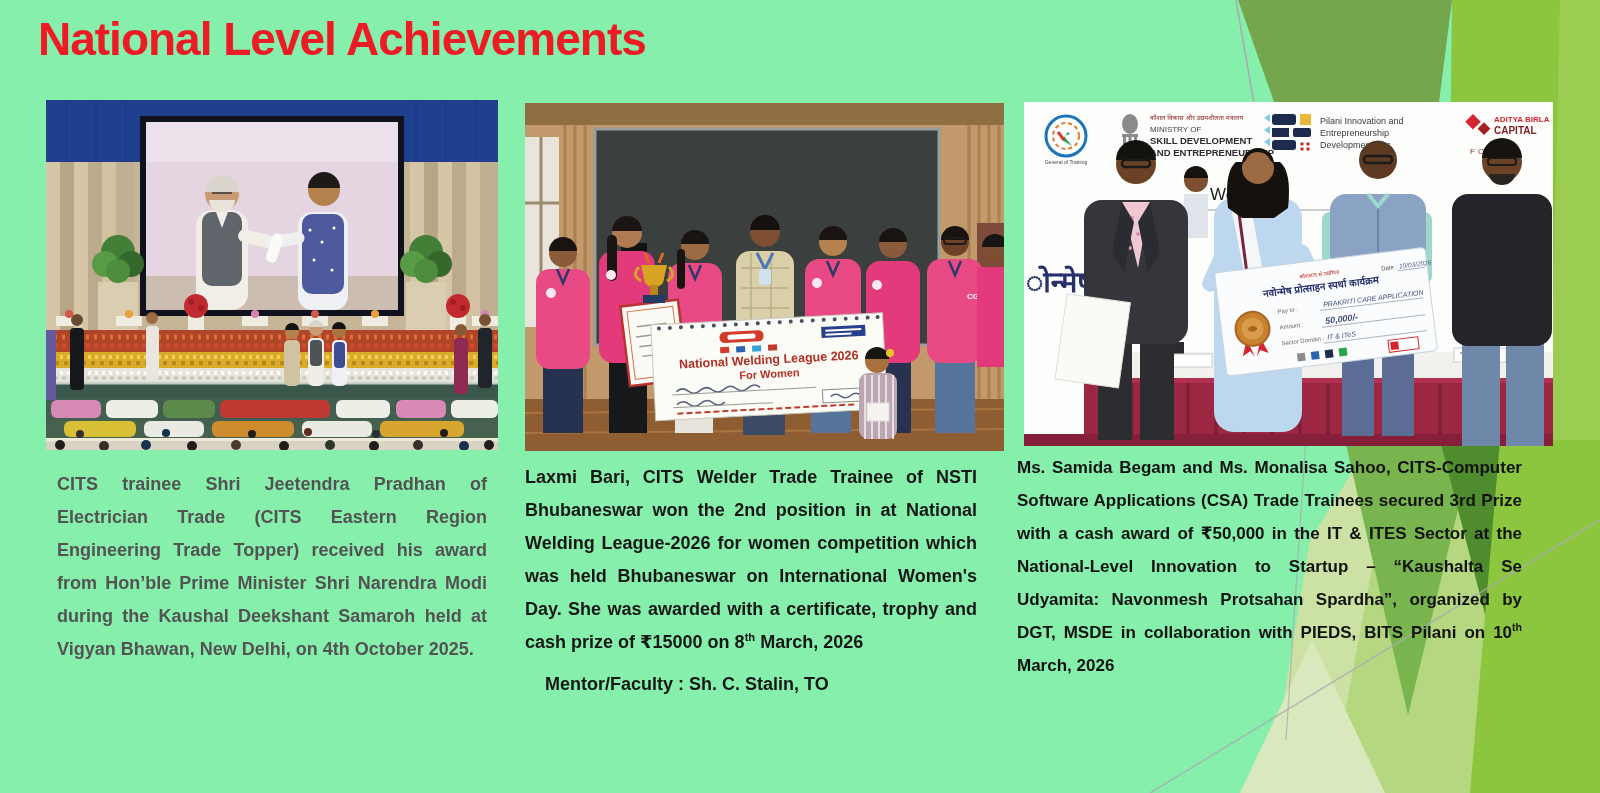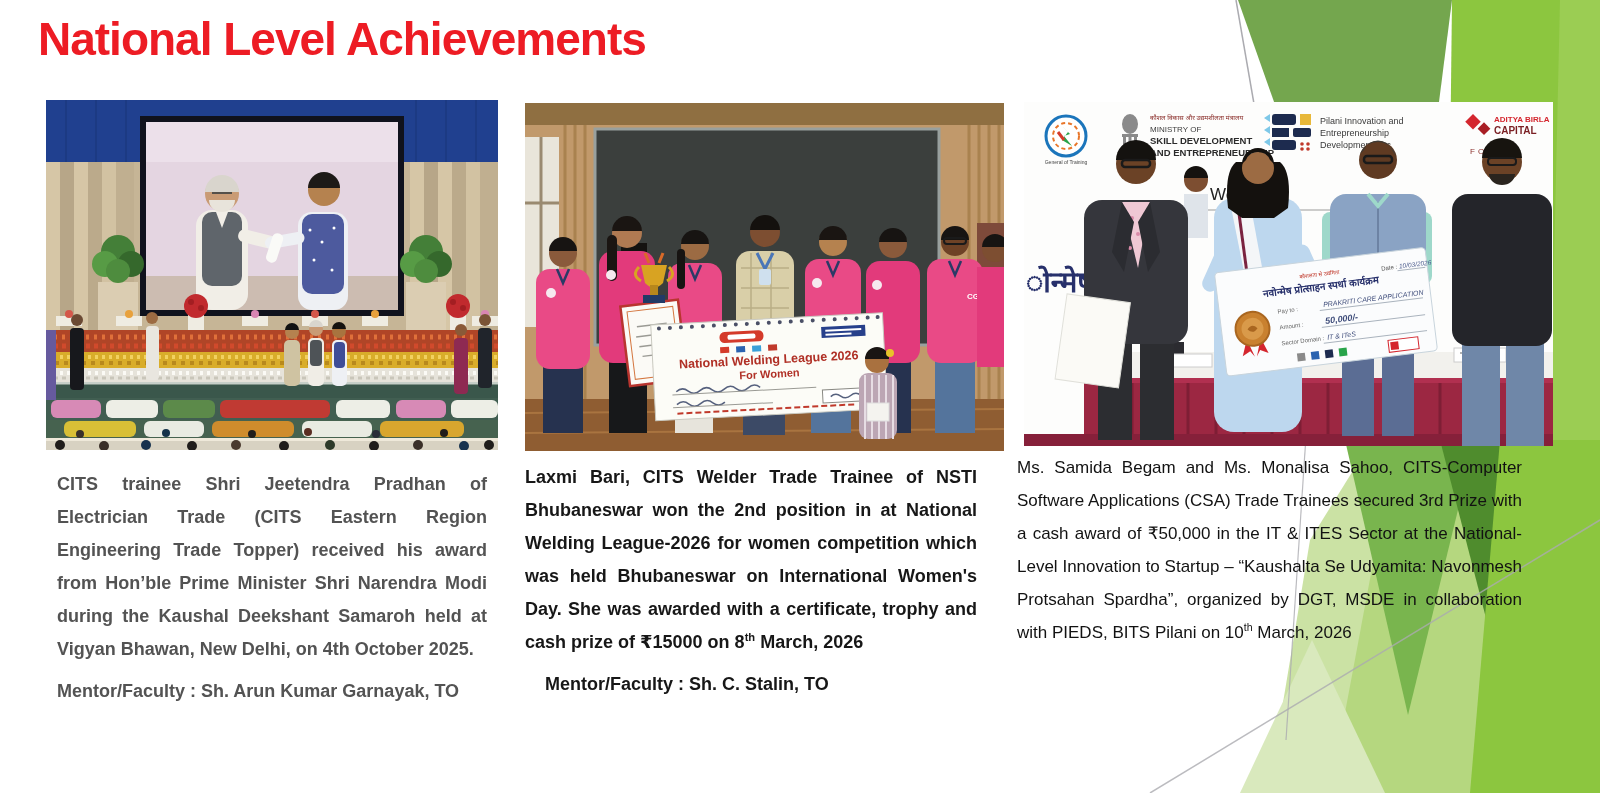--- a/index.html
+++ b/index.html
@@ -1,33 +1,33 @@
 <!DOCTYPE html>
 <html><head>
 <meta charset="utf-8">
 <style>
   html,body{margin:0;padding:0;background:#888;}
-  .slide{position:relative;width:1600px;height:793px;background:#ffffff;overflow:hidden;
+  .slide{position:relative;width:1600px;height:793px;background:#86efac;overflow:hidden;
          font-family:"Liberation Sans","DejaVu Sans",sans-serif;}
   .deco{position:absolute;left:0;top:0;z-index:0;}
   .title{position:absolute;left:38px;top:12px;z-index:2;margin:0;
          font-size:46px;font-weight:bold;letter-spacing:-1px;color:#ED1C24;}
   .photo{position:absolute;margin:0;z-index:1;line-height:0;}
   .photo svg{display:block;}
   .p1{left:46px;top:100px;}
   .p2{left:525px;top:103px;}
   .p3{left:1024px;top:102px;}
   .col{position:absolute;z-index:2;}
   .c1{left:57px;top:468px;width:430px;}
   .c2{left:525px;top:461px;width:452px;}
   .c3{left:1017px;top:451px;width:505px;}
   .para{margin:0;text-align:justify;}
   .c1 .para{font-size:18px;font-weight:bold;line-height:33px;color:#535353;}
   .c2 .para{font-size:18px;font-weight:bold;line-height:33px;color:#171717;}
-  .c3 .para{font-size:17px;font-weight:normal;line-height:33px;color:#121212;}
+  .c3 .para{font-size:17px;font-weight:bold;line-height:33px;color:#121212;}
   .mentor{margin:15px 0 0 0;font-weight:bold;text-align:left;}
   .c1 .mentor{font-size:18px;color:#535353;}
   .c2 .mentor{font-size:18px;color:#171717;margin-left:20px;}
   .c3 .mentor{font-size:17px;color:#121212;}
   sup{font-size:62%;line-height:0;}
   text{font-family:"Liberation Sans","DejaVu Sans",sans-serif;}
 </style>
 </head>
 <body>
 
@@ -574,21 +574,20 @@
             <rect x="360" y="246" width="30" height="12" fill="#FFF" stroke="#D4262E"></rect>
               <rect x="362" y="248" width="8" height="8" fill="#D4262E"></rect>
           </g>
         </g>
       </g>
     </svg>
   </figure>
 
   <div class="col c1">
     <p class="para"><span>CITS trainee Shri Jeetendra Pradhan of Electrician Trade (CITS Eastern Region Engineering Trade Topper) received his award from Hon’ble Prime Minister Shri Narendra Modi during the Kaushal Deekshant Samaroh held at Vigyan Bhawan, New Delhi, on 4th October 2025.</span></p>
-    <p class="mentor">Mentor/Faculty : Sh. Arun Kumar Garnayak, TO</p>
   </div>
   <div class="col c2">
     <p class="para"><span>Laxmi Bari, CITS Welder Trade Trainee of NSTI Bhubaneswar won the 2nd position in at National Welding League-2026 for women competition which was held Bhubaneswar on International Women's Day. She was awarded with a certificate, trophy and cash prize of ₹15000 on 8</span><sup>th</sup><span> March, 2026</span></p>
     <p class="mentor">Mentor/Faculty : Sh. C. Stalin, TO</p>
   </div>
   <div class="col c3">
     <p class="para"><span>Ms. Samida Begam and Ms. Monalisa Sahoo, CITS-Computer Software Applications (CSA) Trade Trainees secured 3rd Prize with a cash award of ₹50,000 in the IT &amp; ITES Sector at the National-Level Innovation to Startup – “Kaushalta Se Udyamita: Navonmesh Protsahan Spardha”, organized by DGT, MSDE in collaboration with PIEDS, BITS Pilani on 10</span><sup>th</sup><span> March, 2026</span></p>
   </div>
 
 </div>

